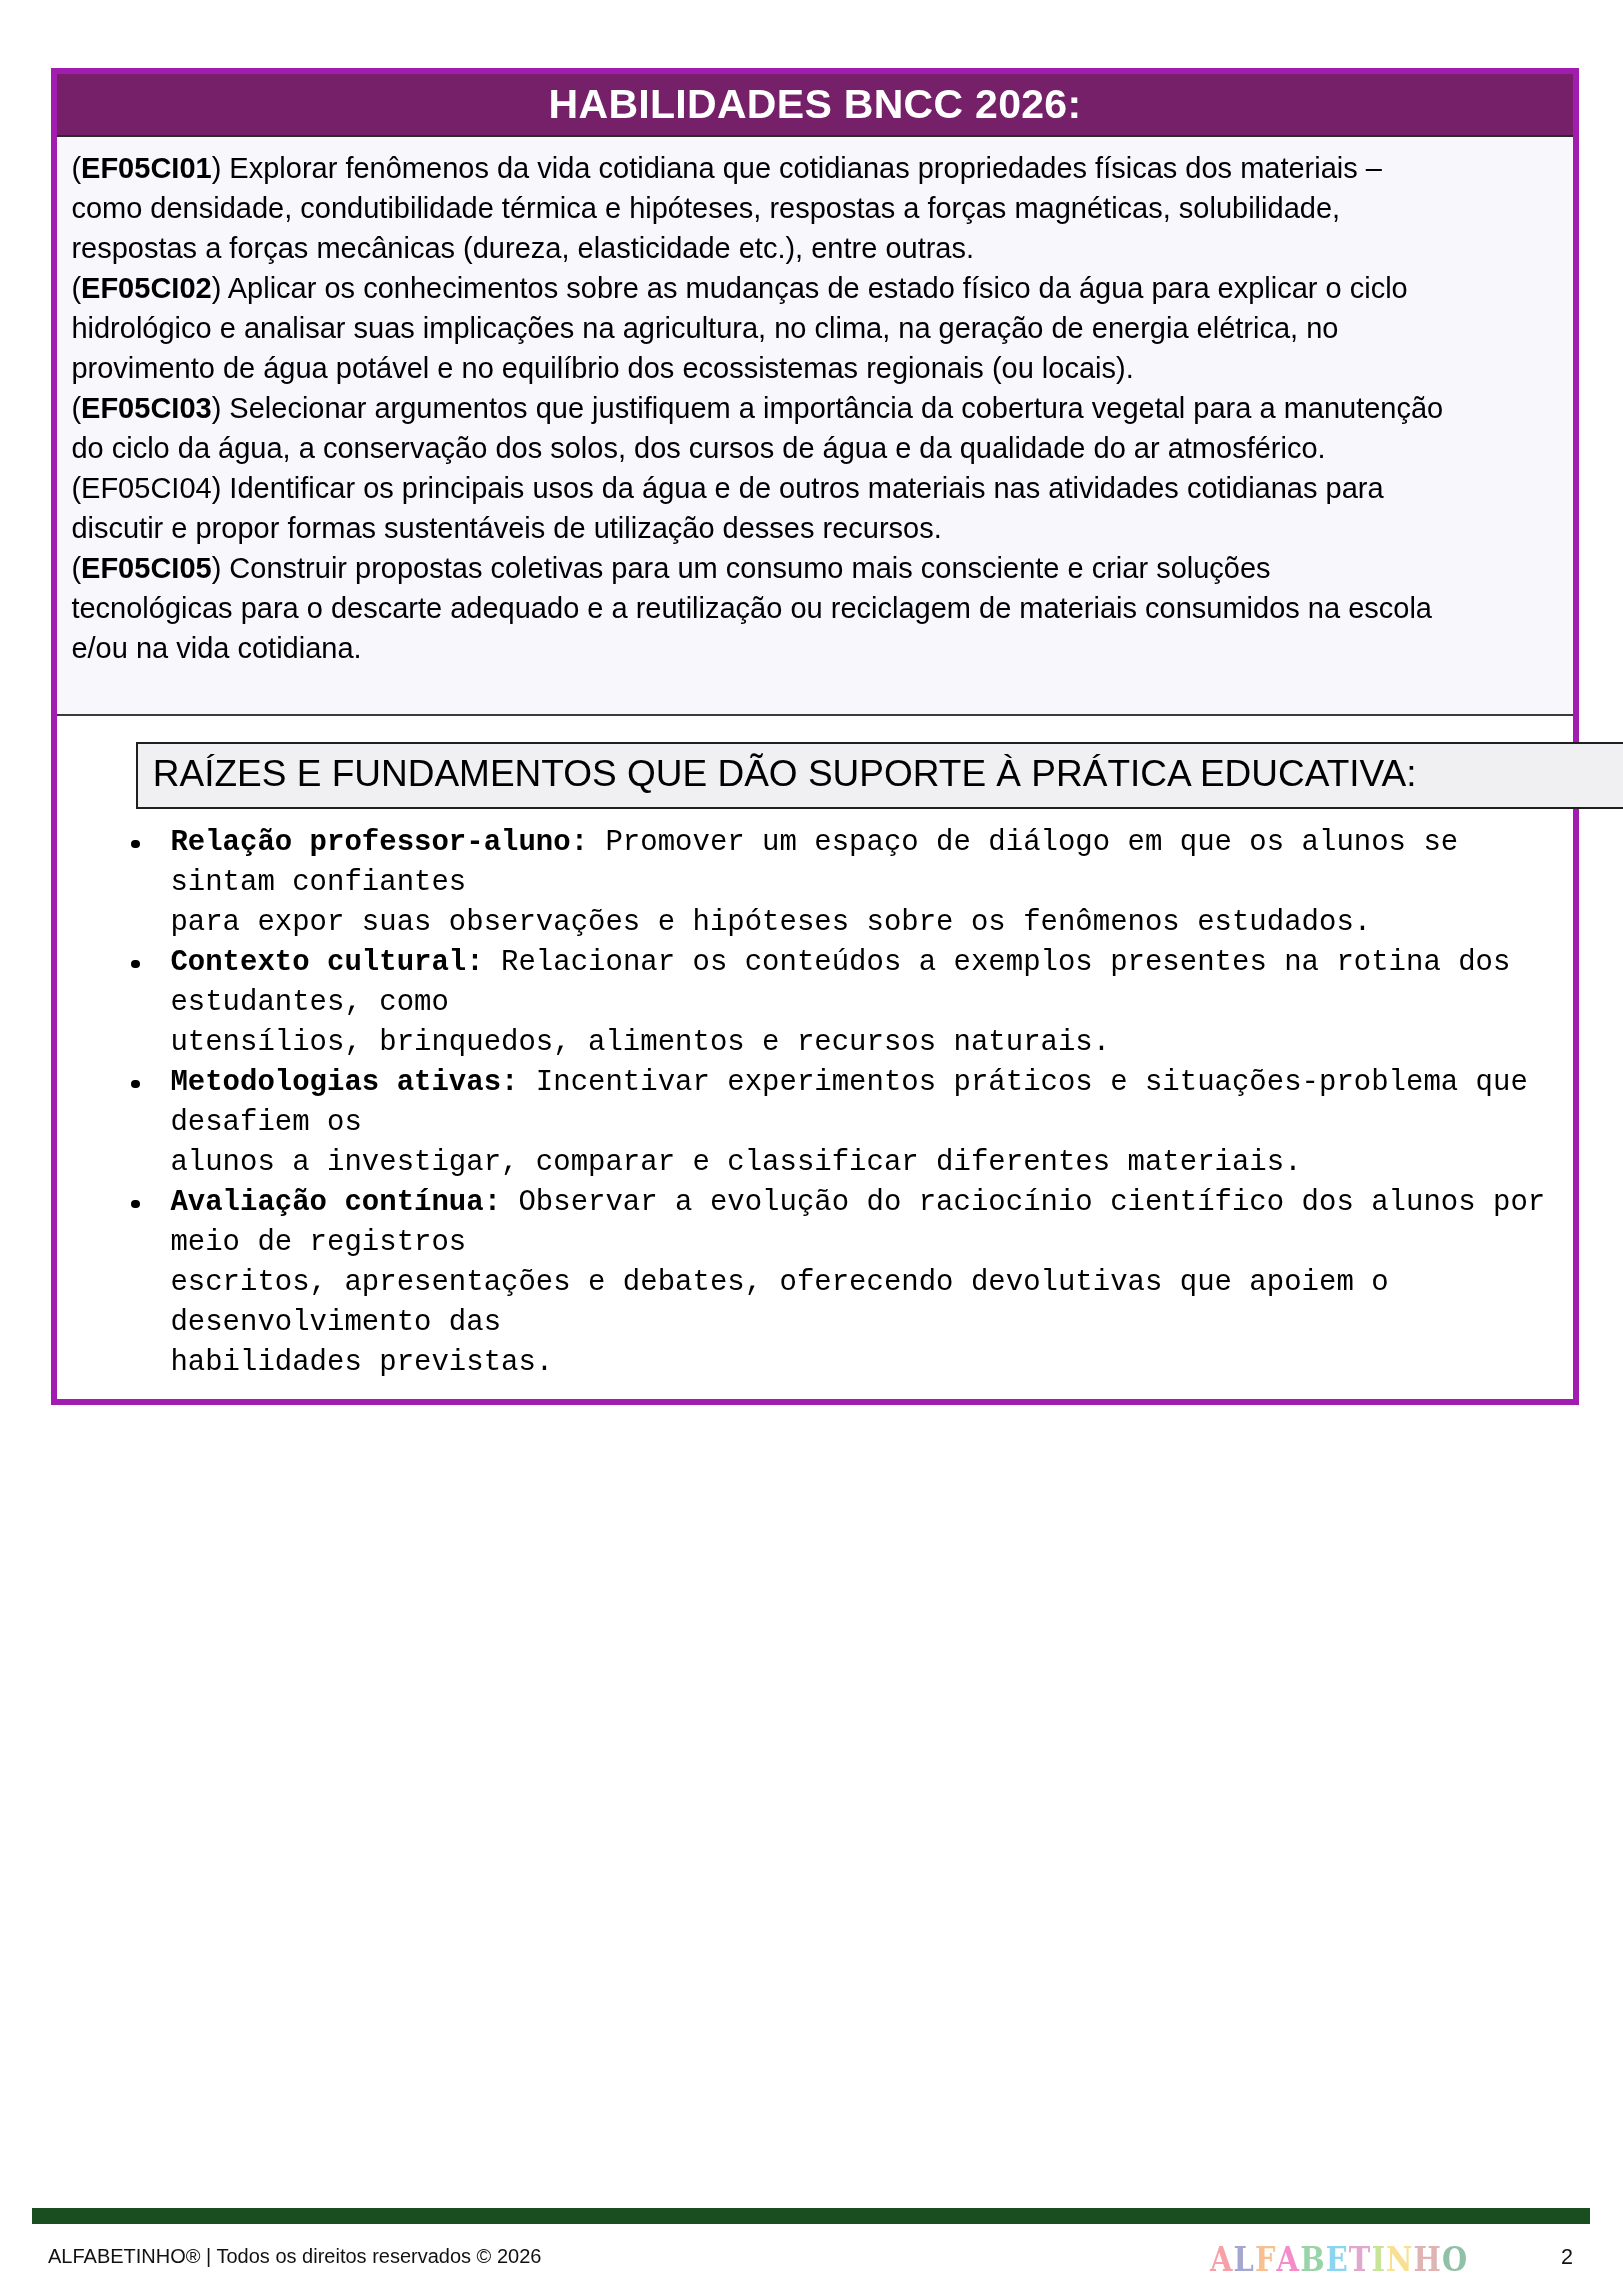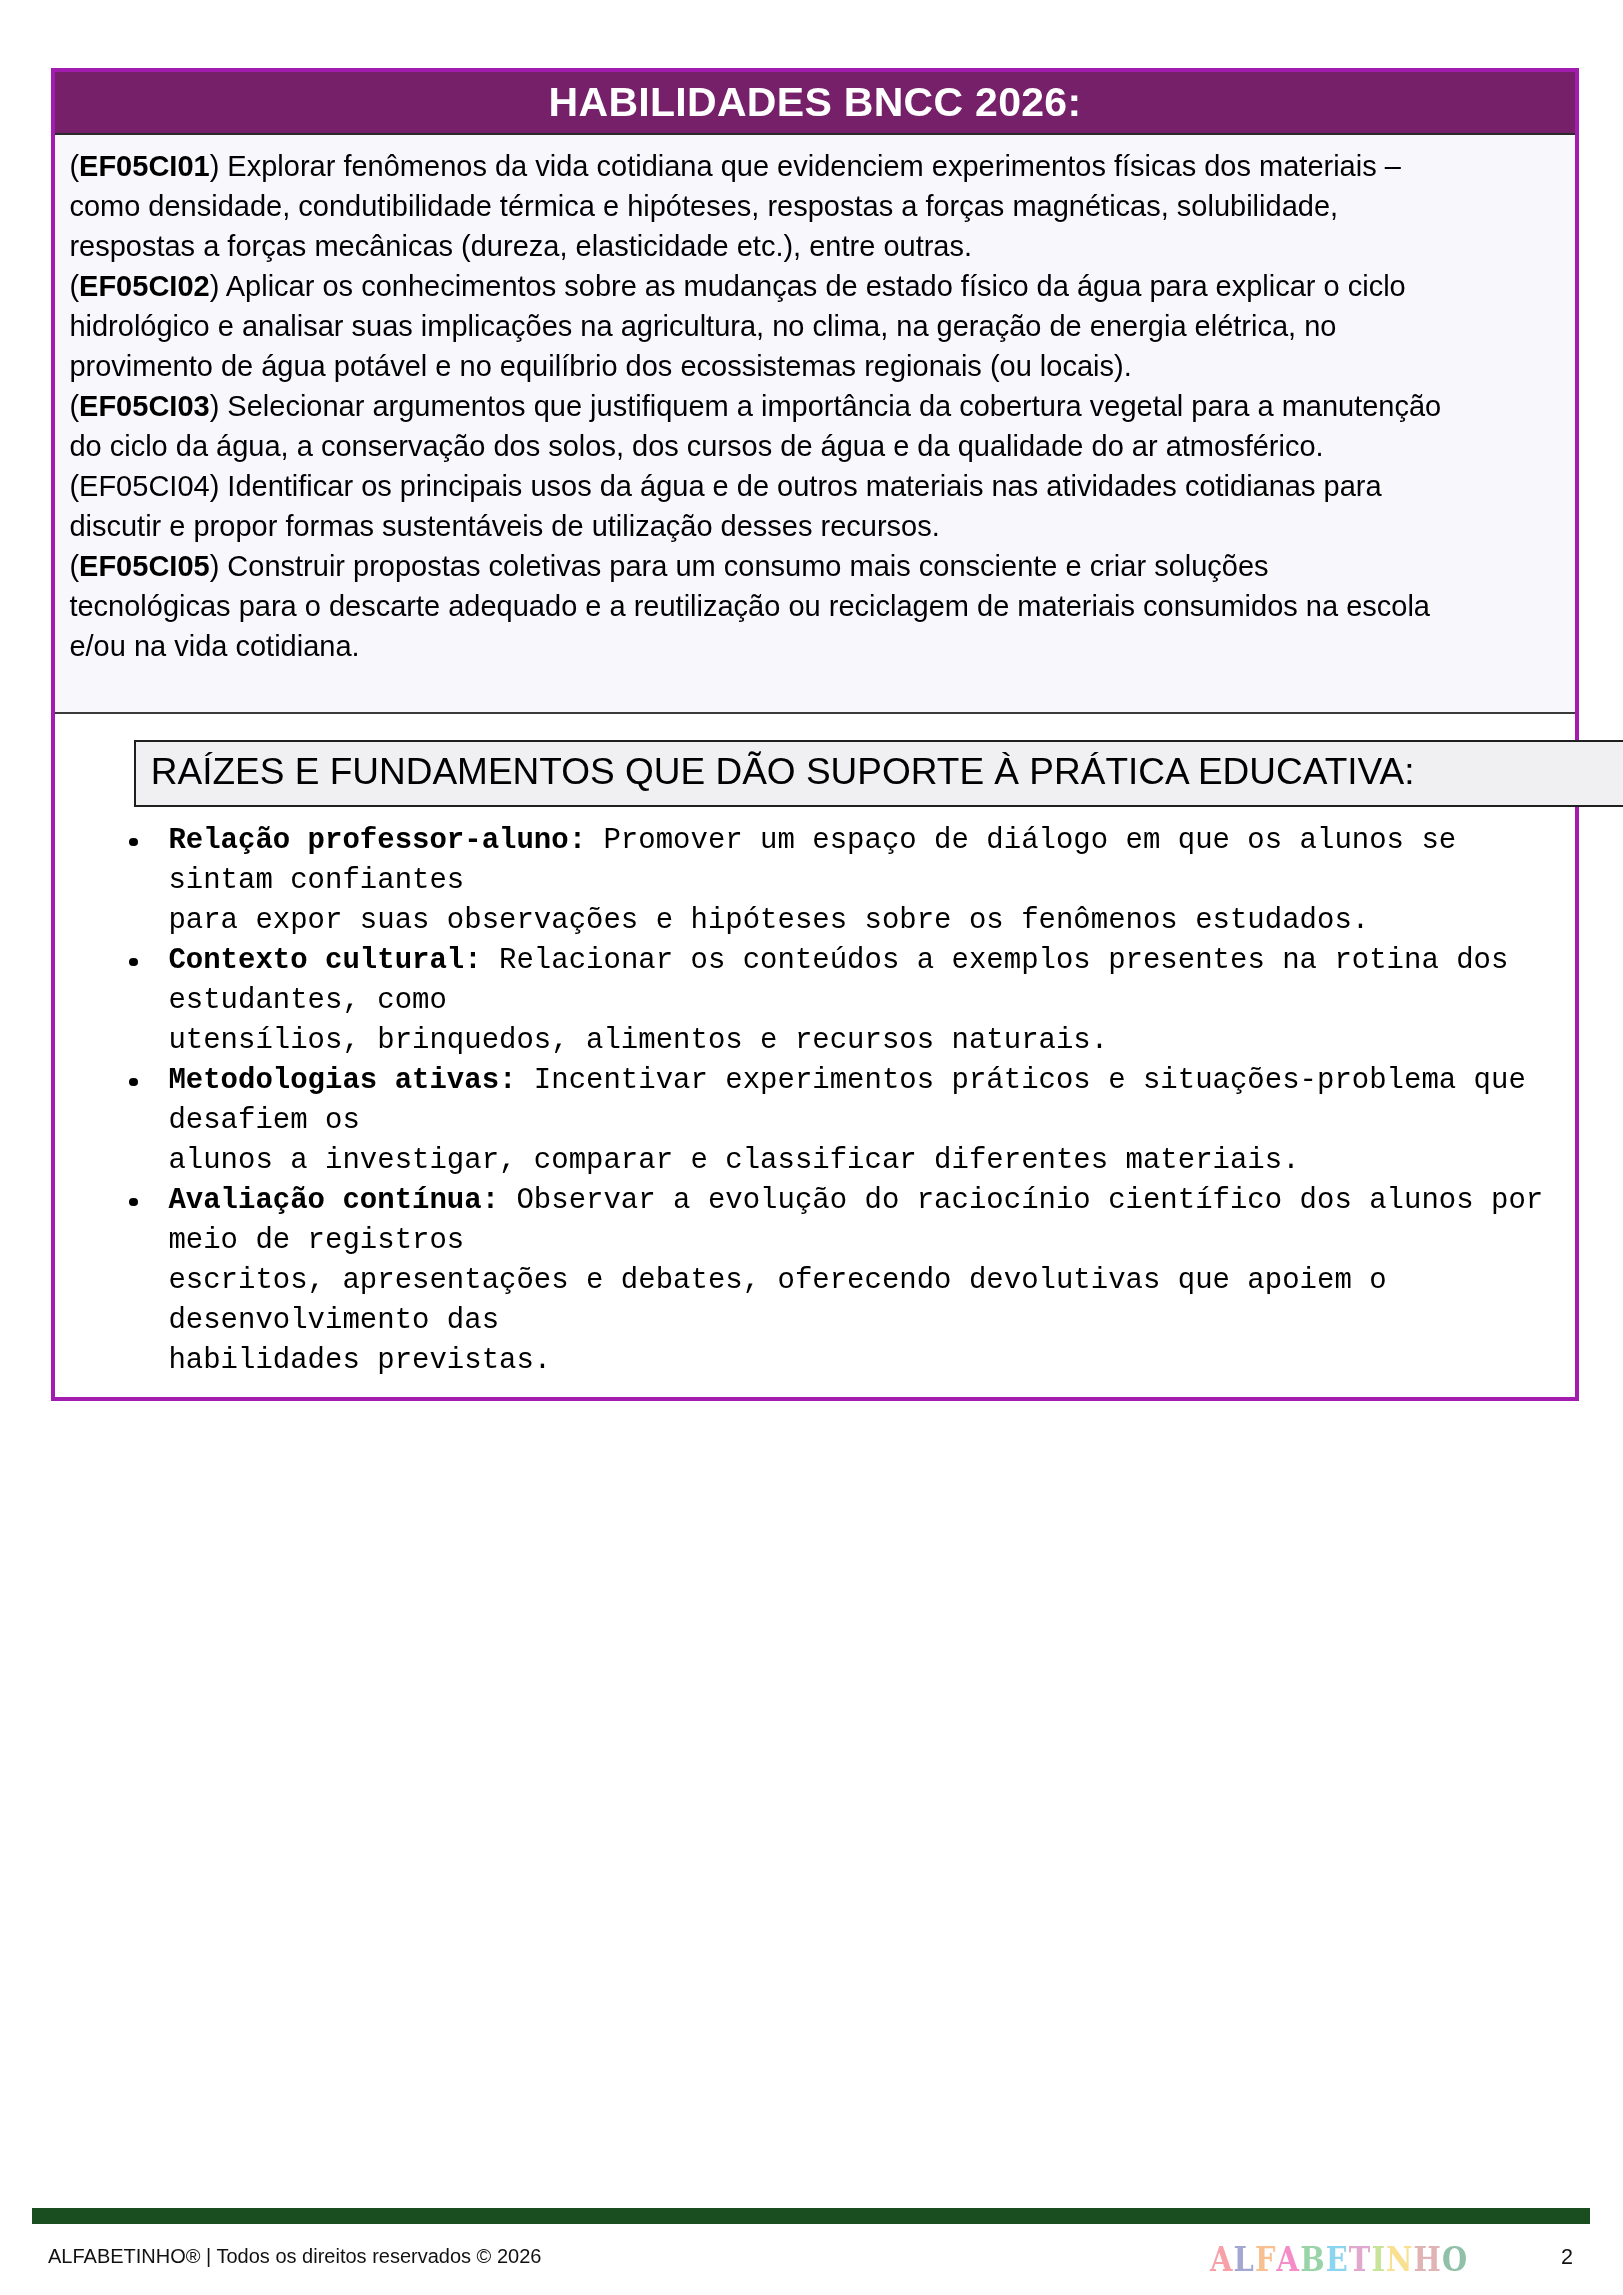--- a/index.html
+++ b/index.html
@@ -13,21 +13,21 @@
       position: relative;
       overflow: hidden;
       font-family: "Liberation Sans", "DejaVu Sans", sans-serif;
       color: #000000;
     }
     .doc-table {
       position: absolute;
       left: 51px;
       top: 68px;
       width: 1528px;
-      border: 4px solid #a21caf;
+      border: 6px solid #a21caf;
       box-sizing: border-box;
     }
     .header-row {
       background: #76206a;
       height: 61px;
       display: flex;
       align-items: center;
       justify-content: center;
       border-bottom: 2px solid #2a2a2a;
     }
@@ -124,21 +124,21 @@
   </style>
 </head>
 <body>
 
 <div class="doc-table">
   <div class="header-row">
     <span class="header-title">HABILIDADES BNCC 2026:</span>
   </div>
 
   <div class="skills-cell" id="skills-cell">
-      <span class="skill-line"><span>(</span><span class="skill-code-bold">EF05CI01</span><span>) Explorar fenômenos da vida cotidiana que evidenciem experimentos físicas dos materiais –</span></span>
+      <span class="skill-line"><span>(</span><span class="skill-code-bold">EF05CI01</span><span>) Explorar fenômenos da vida cotidiana que cotidianas propriedades físicas dos materiais –</span></span>
       <span class="skill-line"><span>como densidade, condutibilidade térmica e hipóteses, respostas a forças magnéticas, solubilidade,</span></span>
       <span class="skill-line"><span>respostas a forças mecânicas (dureza, elasticidade etc.), entre outras.</span></span>
       <span class="skill-line"><span>(</span><span class="skill-code-bold">EF05CI02</span><span>) Aplicar os conhecimentos sobre as mudanças de estado físico da água para explicar o ciclo</span></span>
       <span class="skill-line"><span>hidrológico e analisar suas implicações na agricultura, no clima, na geração de energia elétrica, no</span></span>
       <span class="skill-line"><span>provimento de água potável e no equilíbrio dos ecossistemas regionais (ou locais).</span></span>
       <span class="skill-line"><span>(</span><span class="skill-code-bold">EF05CI03</span><span>) Selecionar argumentos que justifiquem a importância da cobertura vegetal para a manutenção</span></span>
       <span class="skill-line"><span>do ciclo da água, a conservação dos solos, dos cursos de água e da qualidade do ar atmosférico.</span></span>
       <span class="skill-line"><span>(</span><span>EF05CI04</span><span>) Identificar os principais usos da água e de outros materiais nas atividades cotidianas para</span></span>
       <span class="skill-line"><span>discutir e propor formas sustentáveis de utilização desses recursos.</span></span>
       <span class="skill-line"><span>(</span><span class="skill-code-bold">EF05CI05</span><span>) Construir propostas coletivas para um consumo mais consciente e criar soluções</span></span>

